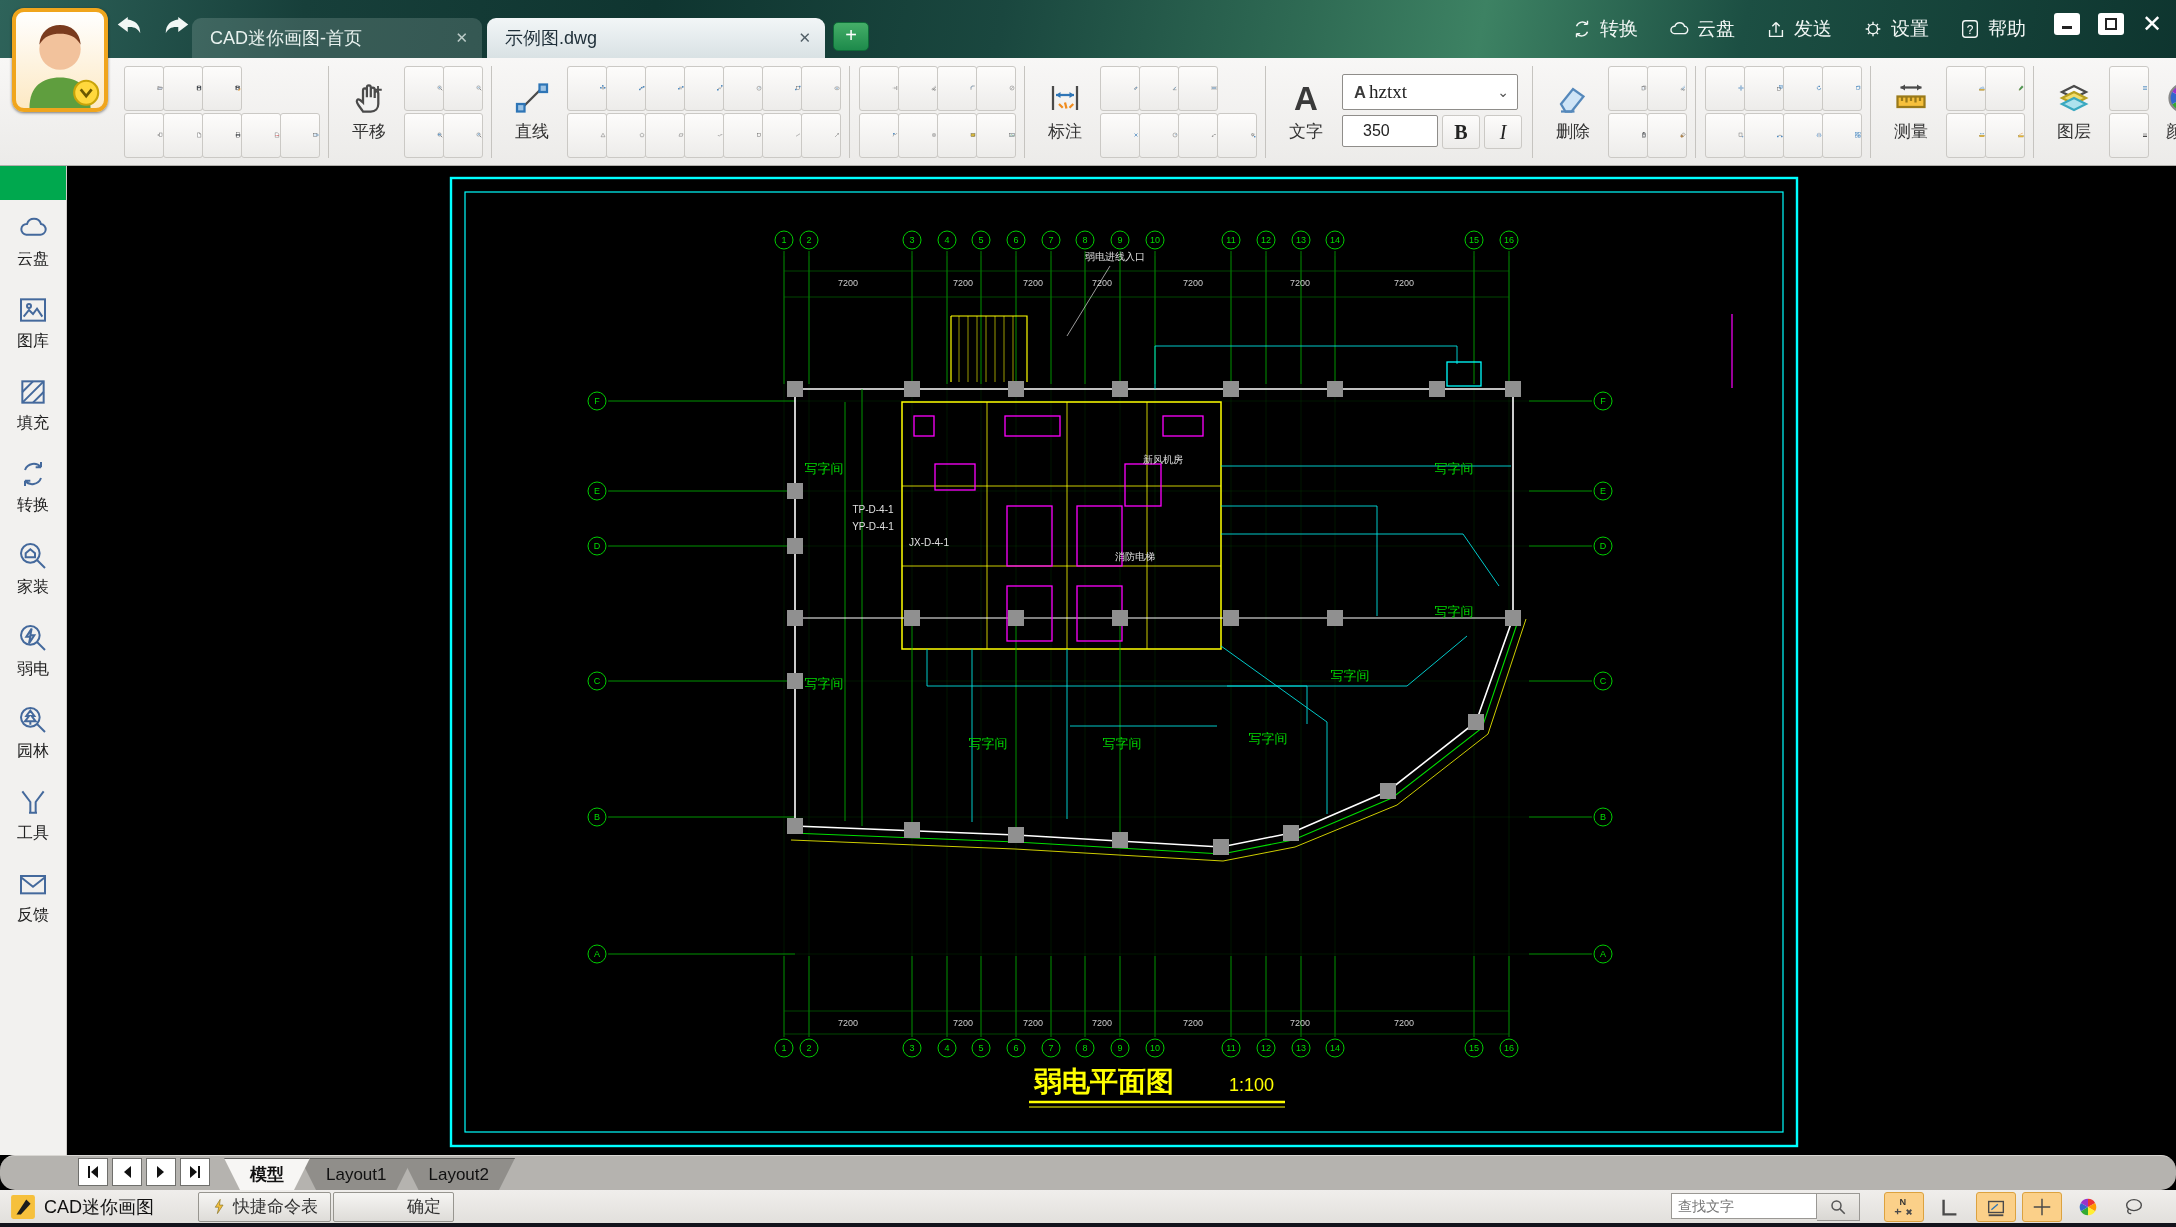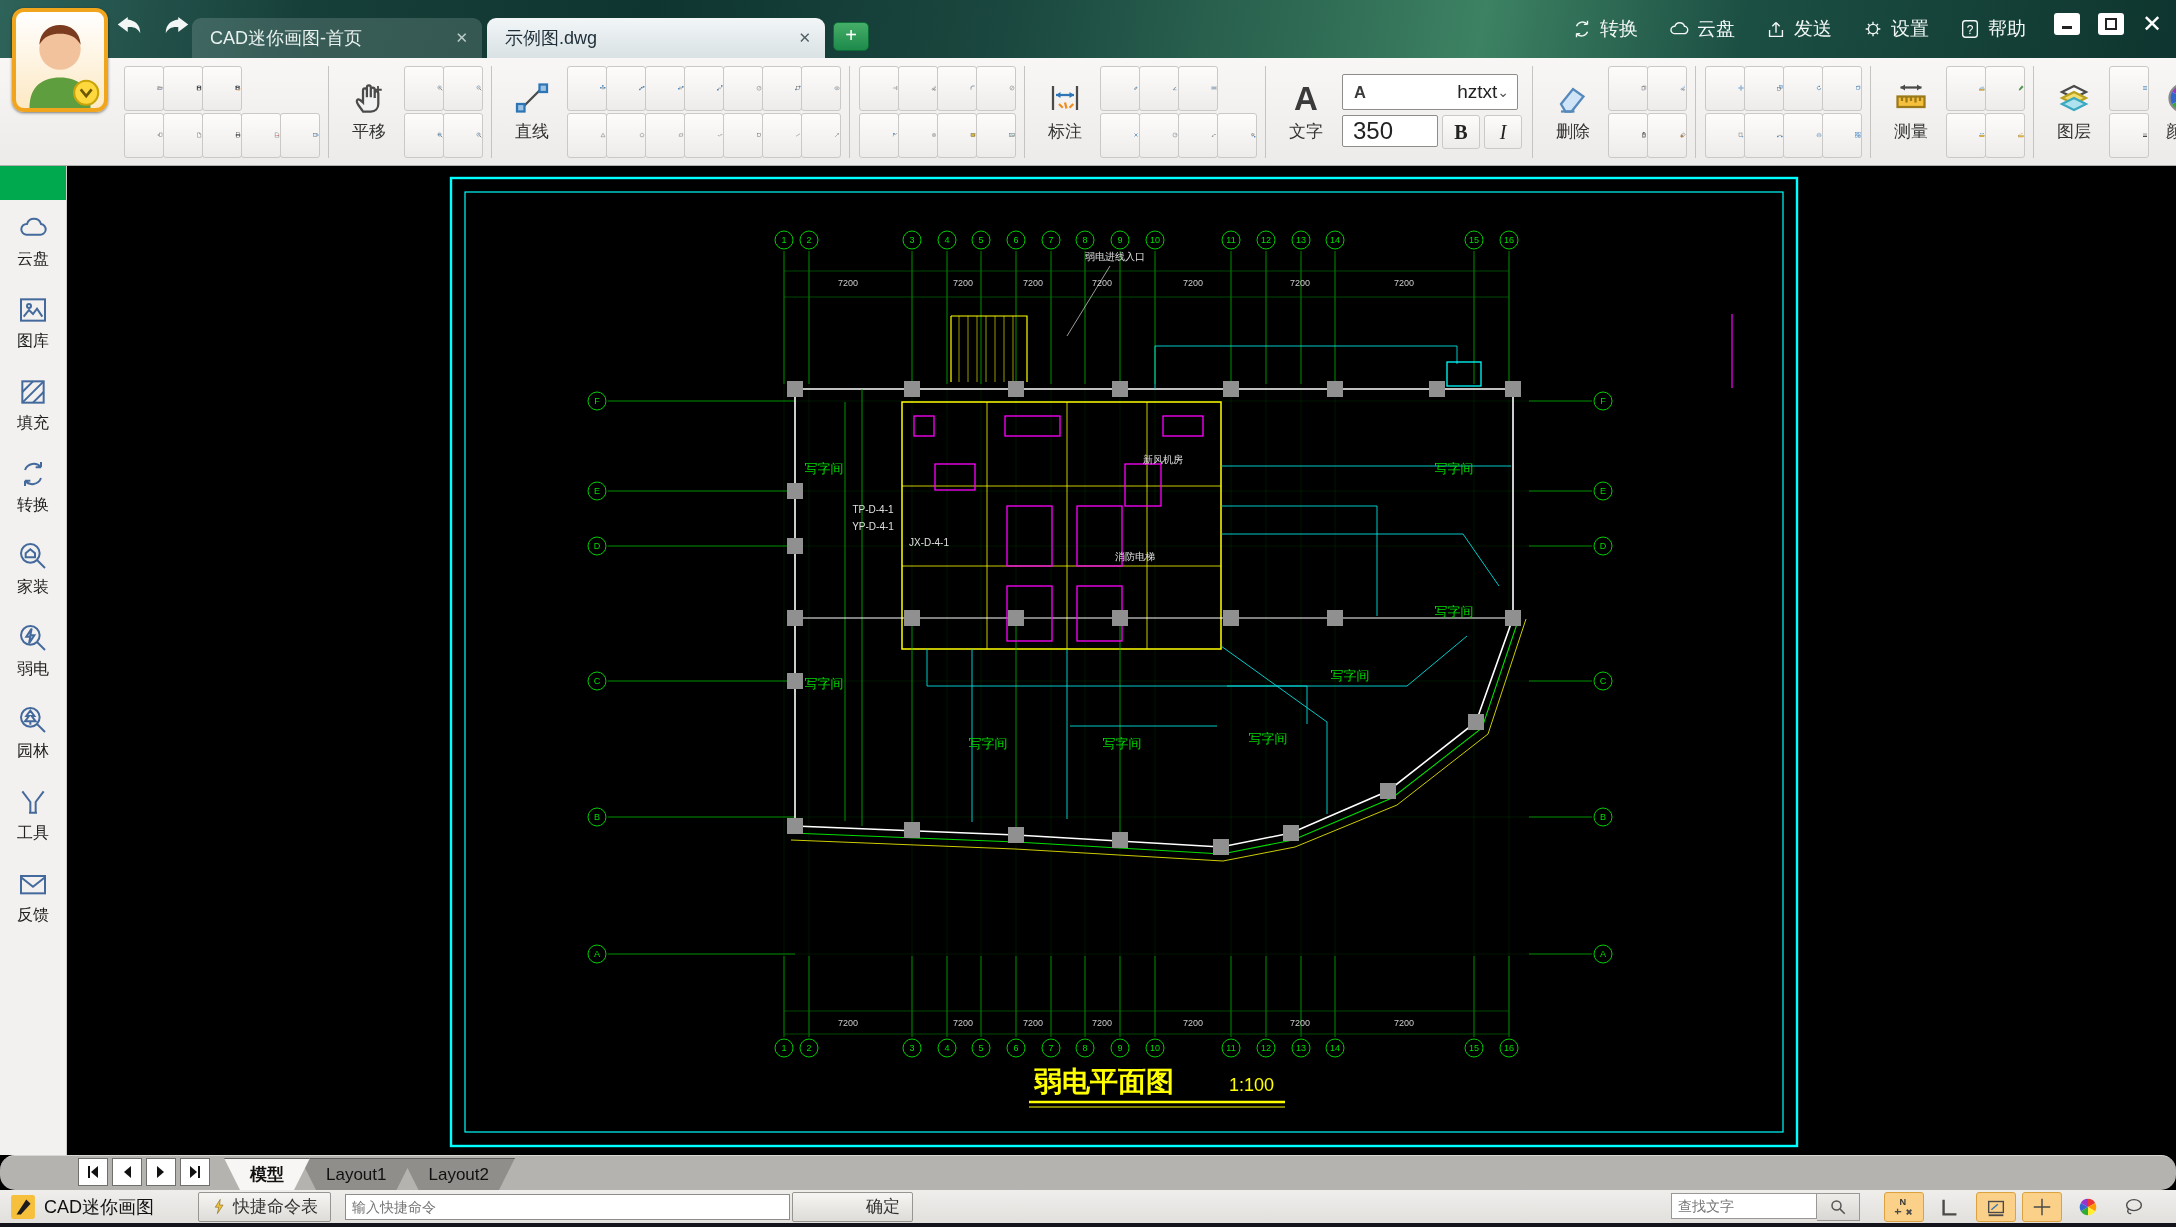--- a/index.html
+++ b/index.html
@@ -41,25 +41,25 @@
     background:linear-gradient(#fdfcfb,#edecea);display:flex;align-items:center;justify-content:center;
     margin-right:-1px;cursor:pointer;padding-left:32px;}
   .tbtn svg{width:28px;height:28px;}
   .tbig{width:62px;height:94px;display:flex;flex-direction:column;align-items:center;justify-content:center;
     gap:4px;cursor:pointer;flex:none;margin:0 2px;}
   .tbig svg{width:36px;height:36px;}
   .tbig .tlabel{font-size:17px;color:#333;}
   .font-col{display:flex;flex-direction:column;gap:5px;flex:none;margin:0 3px;}
   .combo{width:176px;height:36px;background:#fff;border:1px solid #8f8d8a;border-radius:2px;
     display:flex;align-items:center;padding:0 8px;box-sizing:border-box;cursor:pointer;}
-  .combo .fname{font-size:19px;color:#222;flex:1;text-align:right;}
+  .combo .fname{font-size:19px;color:#222;flex:1;text-align:left;font-family:Liberation Serif, serif;}
   .combo .chev{color:#555;font-size:14px;}
   .size-row{display:flex;gap:4px;}
   .size-box{width:96px;height:32px;background:#fff;border:1px solid #8f8d8a;border-radius:2px;
-    font-size:24px;color:#222;display:flex;align-items:center;padding-left:10px;box-sizing:border-box;}
+    font-size:16px;color:#222;display:flex;align-items:center;padding-left:20px;box-sizing:border-box;}
   .bi-btn{width:36px;height:32px;border:1px solid #cbc9c5;border-radius:3px;background:linear-gradient(#fdfcfb,#edecea);
     display:flex;align-items:center;justify-content:center;font-family:"Liberation Serif",serif;
     font-size:20px;color:#222;cursor:pointer;}
   .bi-btn.it{font-style:italic;}
   
   .sidebar{position:absolute;left:0;top:166px;width:67px;height:989px;background:#f2f1ef;
     border-right:1px solid #cfcdc9;box-sizing:border-box;}
   .sb-strip{width:100%;height:34px;background:#00a84e;}
   .sb-item{width:100%;height:82px;display:flex;flex-direction:column;align-items:center;
     justify-content:center;gap:5px;cursor:pointer;}
@@ -1070,21 +1070,20 @@
       <rect x="1" y="1" width="22" height="22" rx="2" fill="#f6c03c"></rect>
       <path d="M6 19L15 5l4 4-9 10z" fill="#1c1c1c"></path>
     </svg>
   <span class="cmd-appname">CAD迷你画图</span>
   <div class="cmd-btn">
     <svg viewBox="0 0 24 24">
         <path d="M13 2L6 13h5l-2 9 8-12h-5z" fill="#f6c03c" stroke="#8a7526" stroke-width="1"></path>
       </svg>
     <span>快捷命令表</span>
   </div>
-  <input class="cmd-input" placeholder="输入快捷命令" style="">
   <div class="cmd-btn cmd-ok">
       <span>确定</span>
     </div>
   <div class="cmd-spacer"></div>
   <div class="search-wrap">
     <input class="search-input" placeholder="查找文字" style="">
     <div class="search-btn">
       <svg viewBox="0 0 24 24" fill="none" stroke="#555" stroke-width="2">
           <circle cx="10" cy="10" r="6"></circle>
           <path d="M14.5 14.5L21 21"></path>

